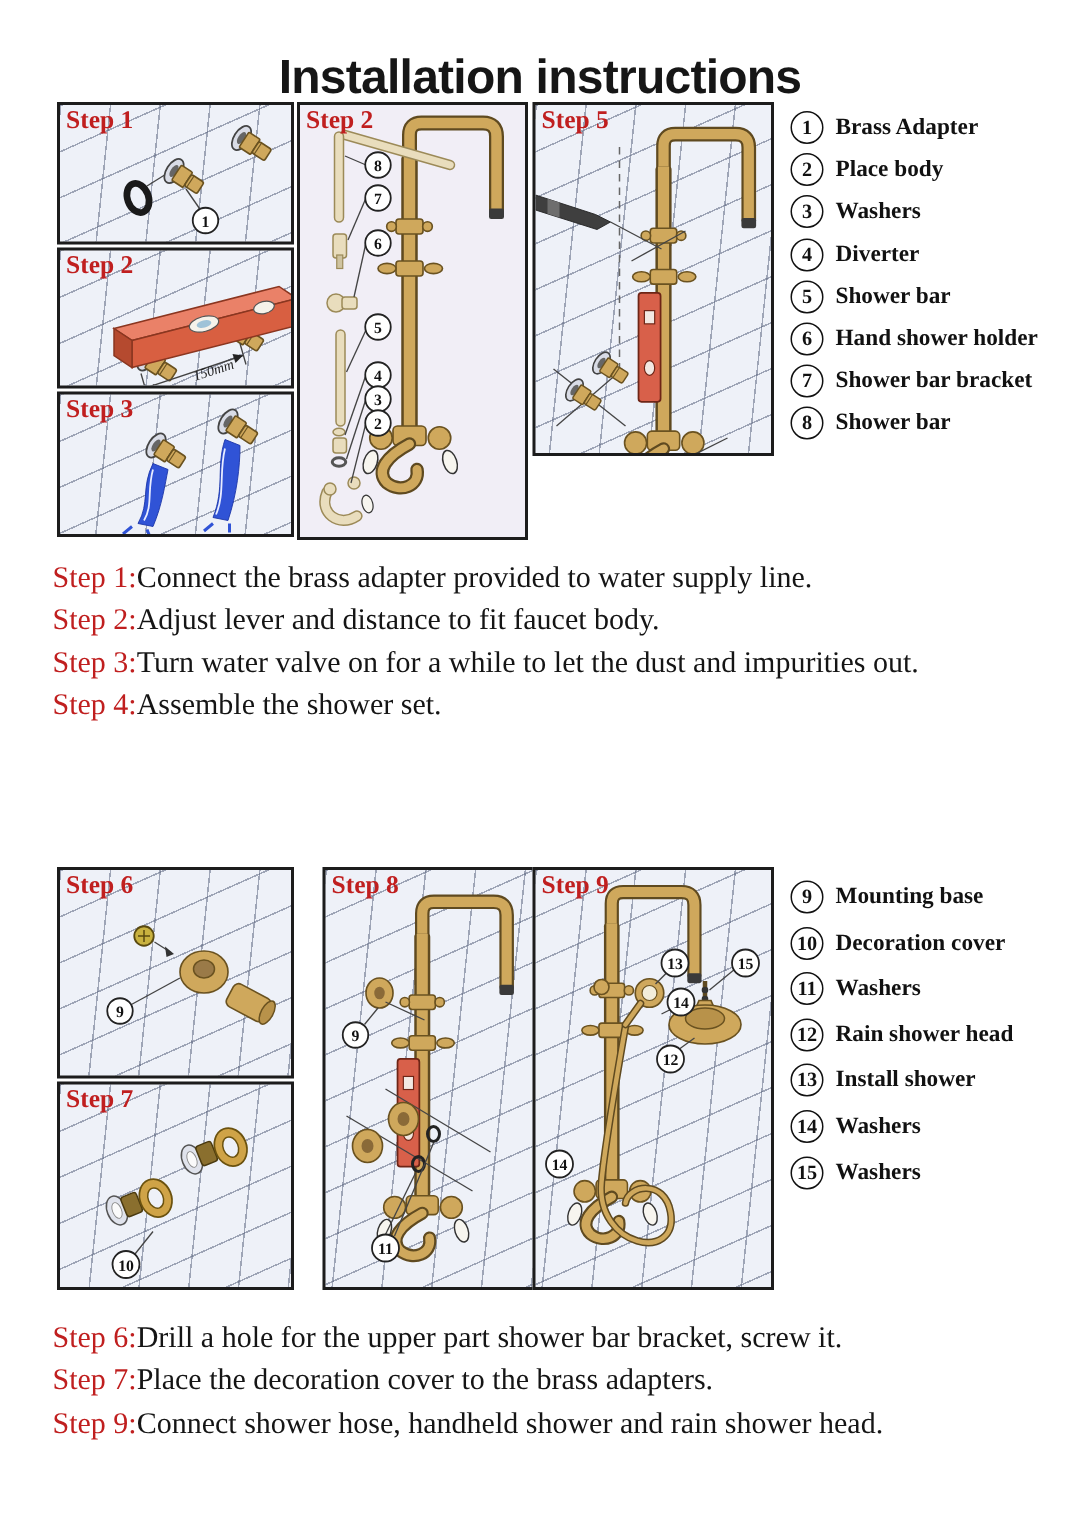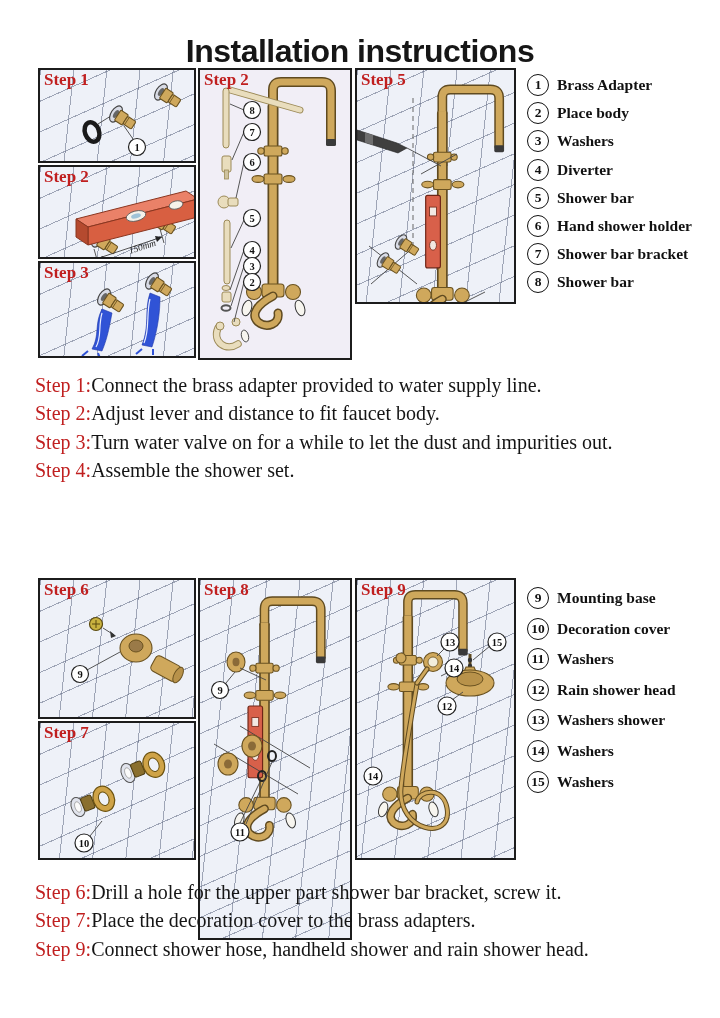--- a/index.html
+++ b/index.html
@@ -293,21 +293,21 @@
       <ellipse cx="27" cy="2" rx="5" ry="7" fill="#eef1f8" stroke="#6b520f" stroke-width="1"></ellipse>
     </g>
     <line x1="50" y1="113" x2="62" y2="98" class="ldr"></line>
     <g class="co">
         <circle cx="44" cy="120" r="9"></circle>
         <text x="44" y="124">10</text>
       </g>
   </svg>
 </div>
 
-<div class="panel tiles" style="left:198px;top:578px;width:154px;height:362px">
+<div class="panel tiles" style="left:215px;top:578px;width:154px;height:282px">
   <span class="plabel">Step 8</span>
   <svg width="150" height="278" viewBox="0 0 150 278">
     <use href="#shower" transform="translate(-16,-4) scale(0.97)"></use>
     <use href="#lstrip" transform="translate(-16,-4) scale(0.97)"></use>
     <ellipse cx="36" cy="82" rx="9" ry="10" class="gold"></ellipse>
     <ellipse cx="36" cy="82" rx="3.5" ry="4.2" fill="#8a6a38"></ellipse>
     <line x1="26" y1="103" x2="35" y2="92" class="ldr"></line>
     <line x1="40" y1="88" x2="66" y2="100" class="ldr"></line>
     <line x1="14" y1="164" x2="98" y2="214" class="ldr"></line>
     <line x1="40" y1="146" x2="110" y2="188" class="ldr"></line>
@@ -386,21 +386,21 @@
   <div class="prow">
       <span class="pnum">11</span>
       <span class="pname">Washers</span>
     </div>
   <div class="prow">
       <span class="pnum">12</span>
       <span class="pname">Rain shower head</span>
     </div>
   <div class="prow">
       <span class="pnum">13</span>
-      <span class="pname">Washers shower</span>
+      <span class="pname">Install shower</span>
     </div>
   <div class="prow">
       <span class="pnum">14</span>
       <span class="pname">Washers</span>
     </div>
   <div class="prow">
       <span class="pnum">15</span>
       <span class="pname">Washers</span>
     </div>
 </div>

